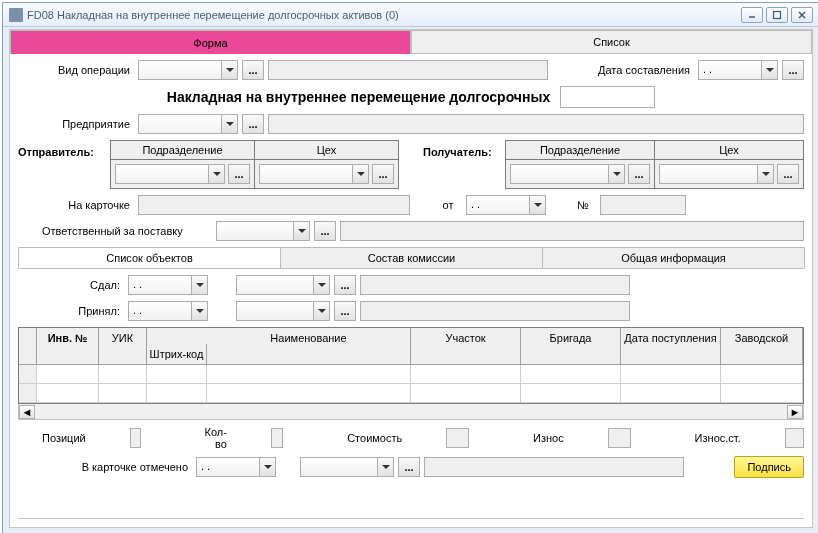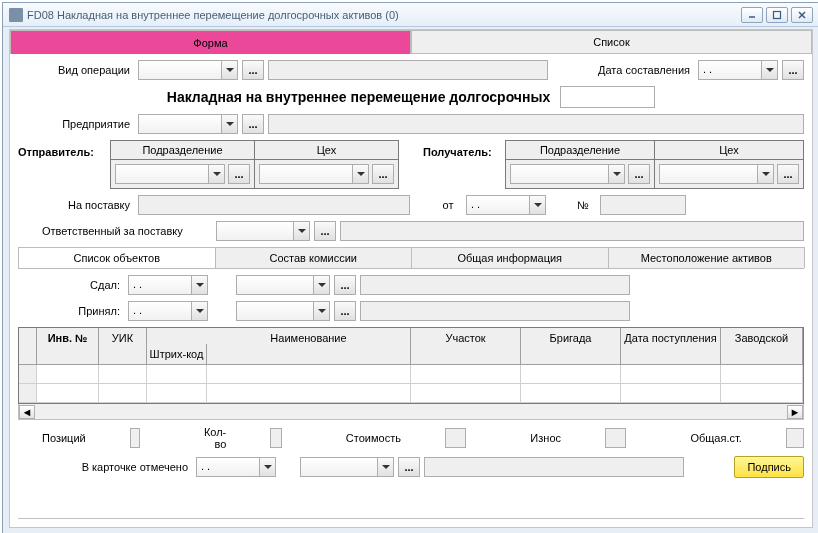--- a/index.html
+++ b/index.html
@@ -167,21 +167,21 @@
                     <div class="combo-btn"></div>
                   </div>
                 <div class="dotbtn">...</div>
               </div>
             </div>
           </div>
         </div>
       </div>
 
       <div class="row">
-        <div class="lbl" style="width:92px;">На поставку</div>
+        <div class="lbl" style="width:92px;">На карточке</div>
         <div class="txt" style="width:272px;"></div>
         <div class="lbl" style="width:24px; text-align:center;">от</div>
         <div class="combo" style="width:80px;">
             <div class="combo-body" style="padding:2px 4px;"> .  .</div>
             <div class="combo-btn"></div>
           </div>
         <div class="lbl" style="width:22px; text-align:center;">№</div>
         <div class="txt" style="width:86px;"></div>
       </div>
 
@@ -192,21 +192,20 @@
             <div class="combo-btn"></div>
           </div>
         <div class="dotbtn">...</div>
         <div class="txt" style="flex:1;"></div>
       </div>
 
       <div class="subtabs">
         <div class="subtab active">Список объектов</div>
         <div class="subtab">Состав комиссии</div>
         <div class="subtab">Общая информация</div>
-        <div class="subtab">Местоположение активов</div>
       </div>
 
       <div style="padding-top:6px;">
         <div class="row">
           <div class="lbl" style="width:82px;">Сдал:</div>
           <div class="combo" style="width:80px;">
               <div class="combo-body" style="padding:2px 4px;"> .  .</div>
               <div class="combo-btn"></div>
             </div>
           <div style="width:20px;"></div>
@@ -278,21 +277,21 @@
 
       <div class="row" style="margin-top:6px;gap:40px;">
         <div class="lbl lblLeft">Позиций</div>
         <div class="txt" style="width:52px;"></div>
         <div class="lbl">Кол-во</div>
         <div class="txt" style="width:60px;"></div>
         <div class="lbl">Стоимость</div>
         <div class="txt" style="width:120px;"></div>
         <div class="lbl">Износ</div>
         <div class="txt" style="width:120px;"></div>
-        <div class="lbl">Общая.ст.</div>
+        <div class="lbl">Износ.ст.</div>
         <div class="txt" style="width:100px;"></div>
       </div>
 
       <div class="row" style="margin-top:4px;">
         <div class="lbl" style="width:150px;">В карточке отмечено</div>
         <div class="combo" style="width:80px;">
             <div class="combo-body" style="padding:2px 4px;"> .  .</div>
             <div class="combo-btn"></div>
           </div>
         <div style="width:16px;"></div>

